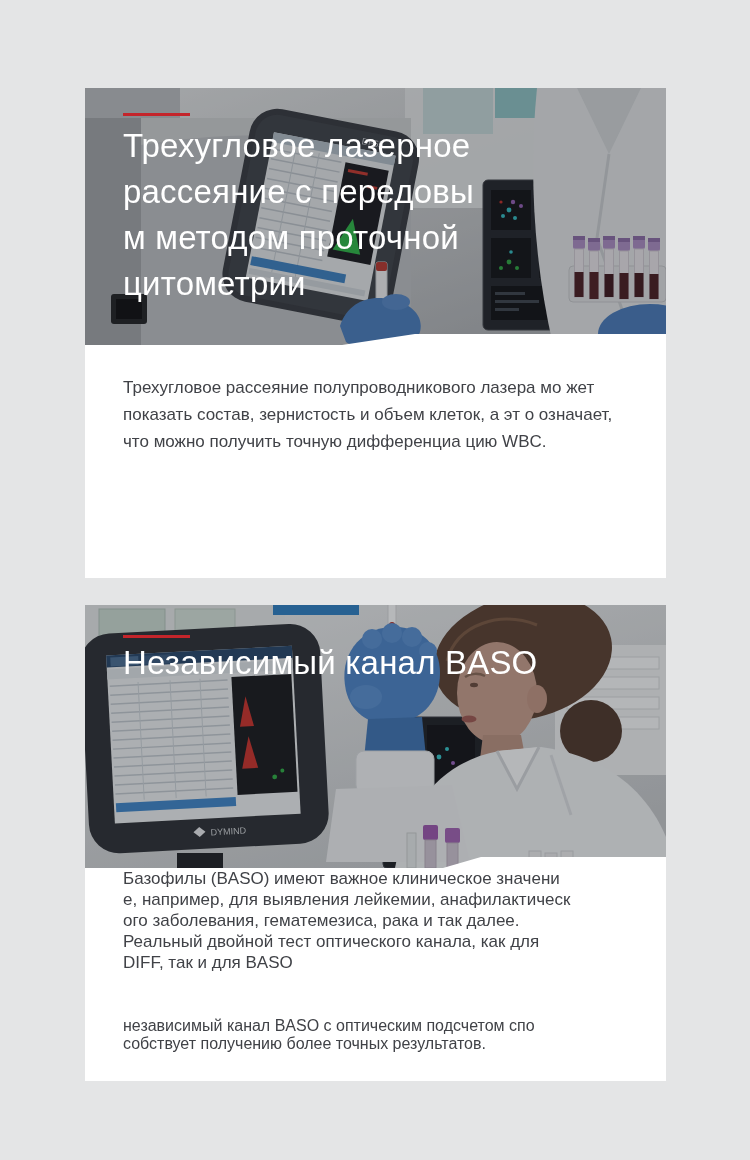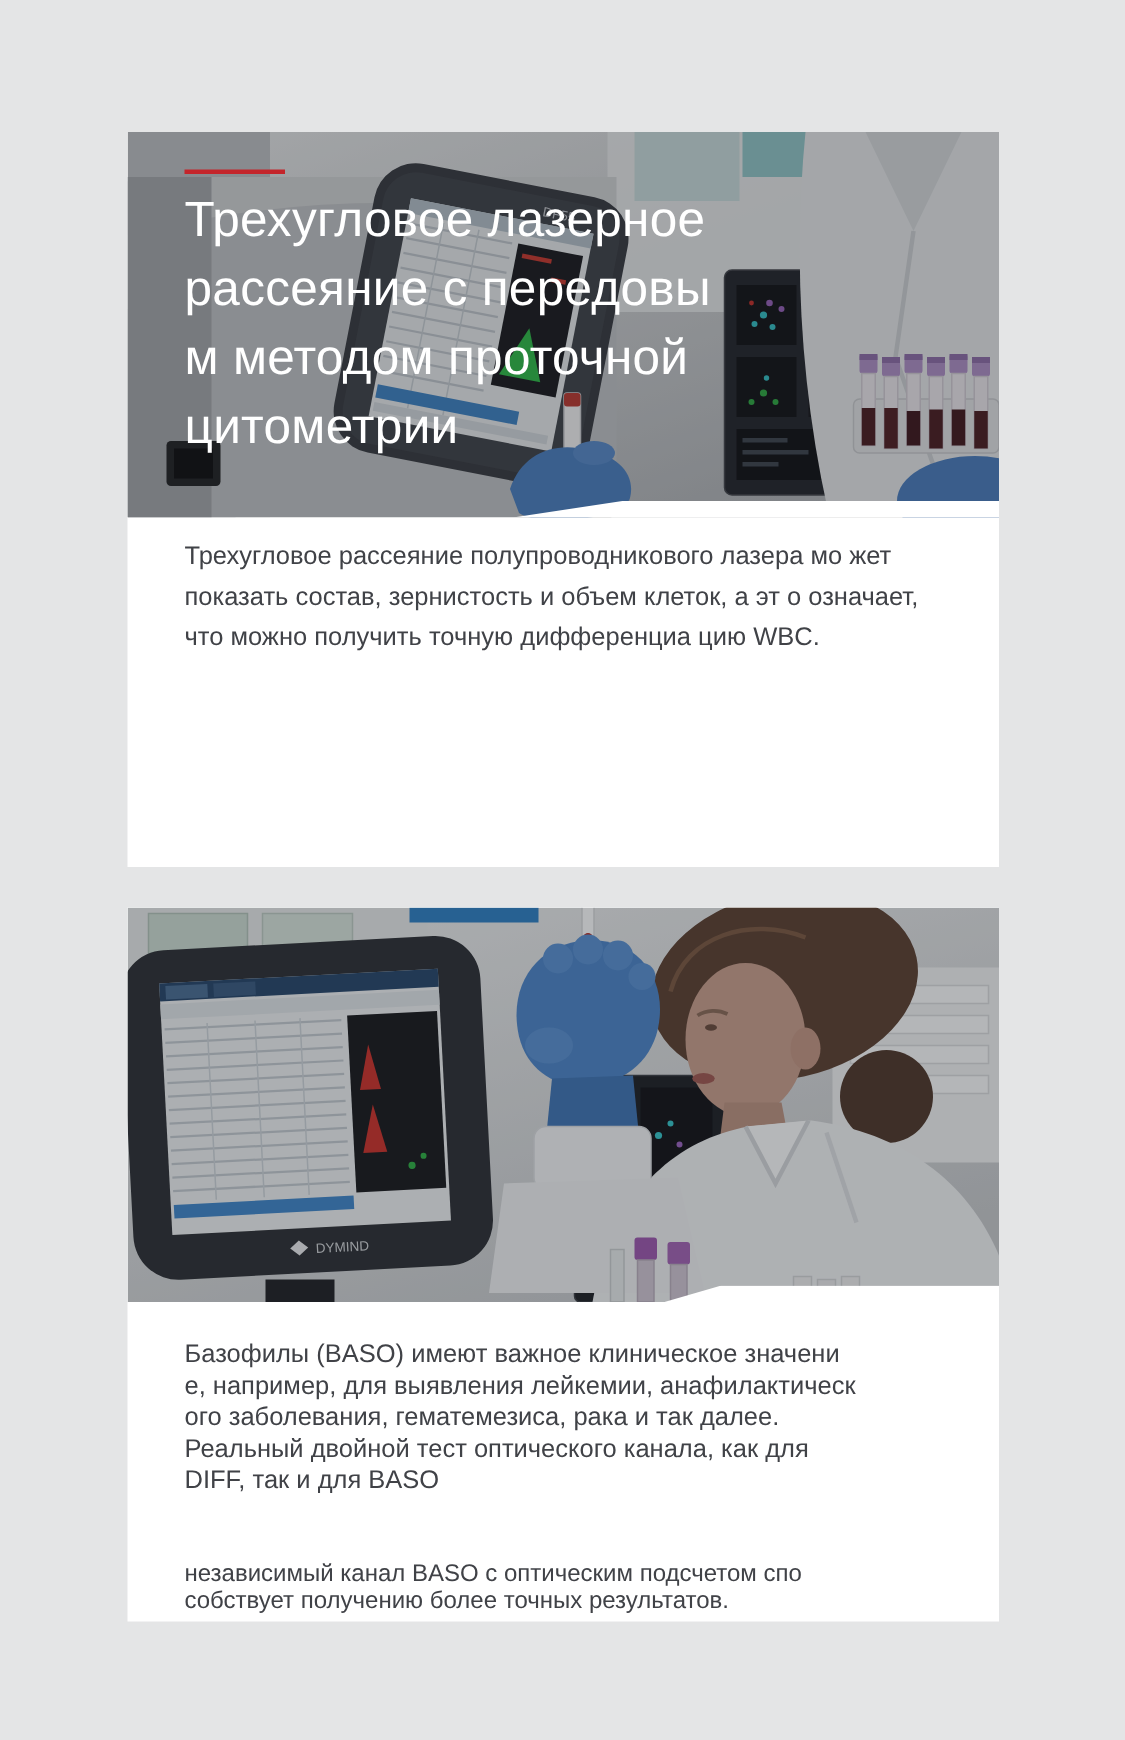--- a/index.html
+++ b/index.html
@@ -35,23 +35,23 @@
   #card-1 .hero-title { margin-top:7px; }
   #card-2 .hero-title { margin-top:2px; }
 
   .wedge { position:absolute; bottom:0; right:0; background:#ffffff; z-index:4; }
   #card-1 .wedge { width:324px; height:11px; clip-path:polygon(0 100%, 22.5% 0, 100% 0, 100% 100%); }
   #card-2 .wedge { width:223px; height:11px; clip-path:polygon(0 100%, 17% 0, 100% 0, 100% 100%); }
 
   .card-body { padding:0 40px 0 38px; color:#404247; }
   .card-body p { margin:0; white-space:pre-line; }
   #card-1 .card-body p { font-size:17px; line-height:27px; }
-  #card-1 .card-body .p1 { margin-top:12px; }
+  #card-1 .card-body .p1 { margin-top:29px; }
   #card-1 .card-body .p2 { margin-top:12px; }
-  #card-2 .card-body .p1 { font-size:17px; line-height:21px; margin-top:24px; }
+  #card-2 .card-body .p1 { font-size:17px; line-height:21px; }
   #card-2 .card-body .p2 { font-size:16px; line-height:18px; margin-top:44px; }
 </style>
 </head>
 <body>
 
 <section class="card" id="card-1">
   <div class="hero">
 
     <svg class="scene" viewBox="0 0 581 257" preserveAspectRatio="none" aria-hidden="true">
       <defs>
@@ -325,20 +325,24 @@
           </g>
         <g transform="translate(122,26)">
           <rect width="12" height="17" fill="#eceded" stroke="#d2d4d5"></rect>
             <rect x="16" y="2" width="12" height="15" fill="#e8e9ea" stroke="#d2d4d5"></rect>
           <rect x="32" y="0" width="12" height="17" fill="#eceded" stroke="#d2d4d5"></rect>
         </g>
       </g>
       <rect width="581" height="263" fill="#171a21" opacity="0.30"></rect>
     </svg>
 
+    <div class="hero-text">
+      <div class="accent"></div>
+      <h2 class="hero-title">Независимый канал BASO</h2>
+    </div>
     <div class="wedge"></div>
   </div>
 
   <div class="card-body">
     <p class="p1">Базофилы (BASO) имеют важное клиническое значени
 е, например, для выявления лейкемии, анафилактическ
 ого заболевания, гематемезиса, рака и так далее.
 Реальный двойной тест оптического канала, как для
 DIFF, так и для BASO</p>
     <p class="p2">независимый канал BASO с оптическим подсчетом спо

